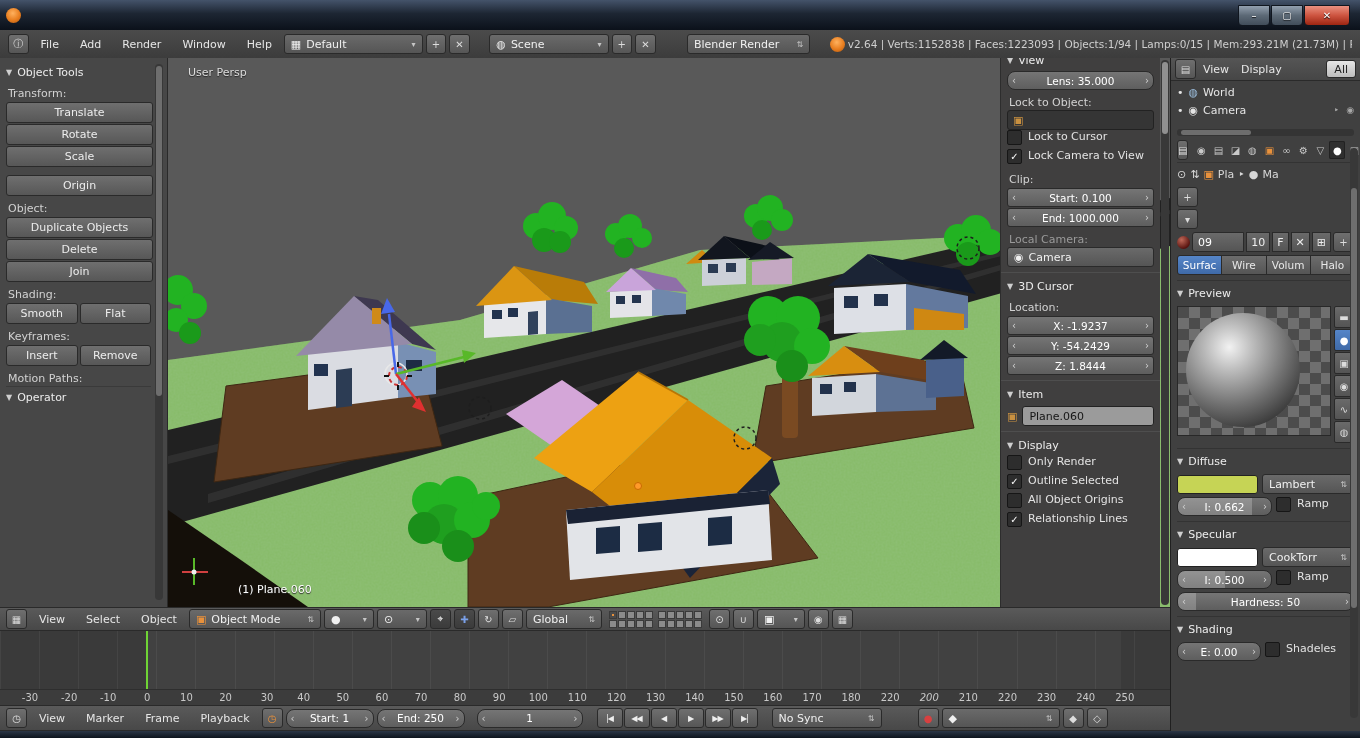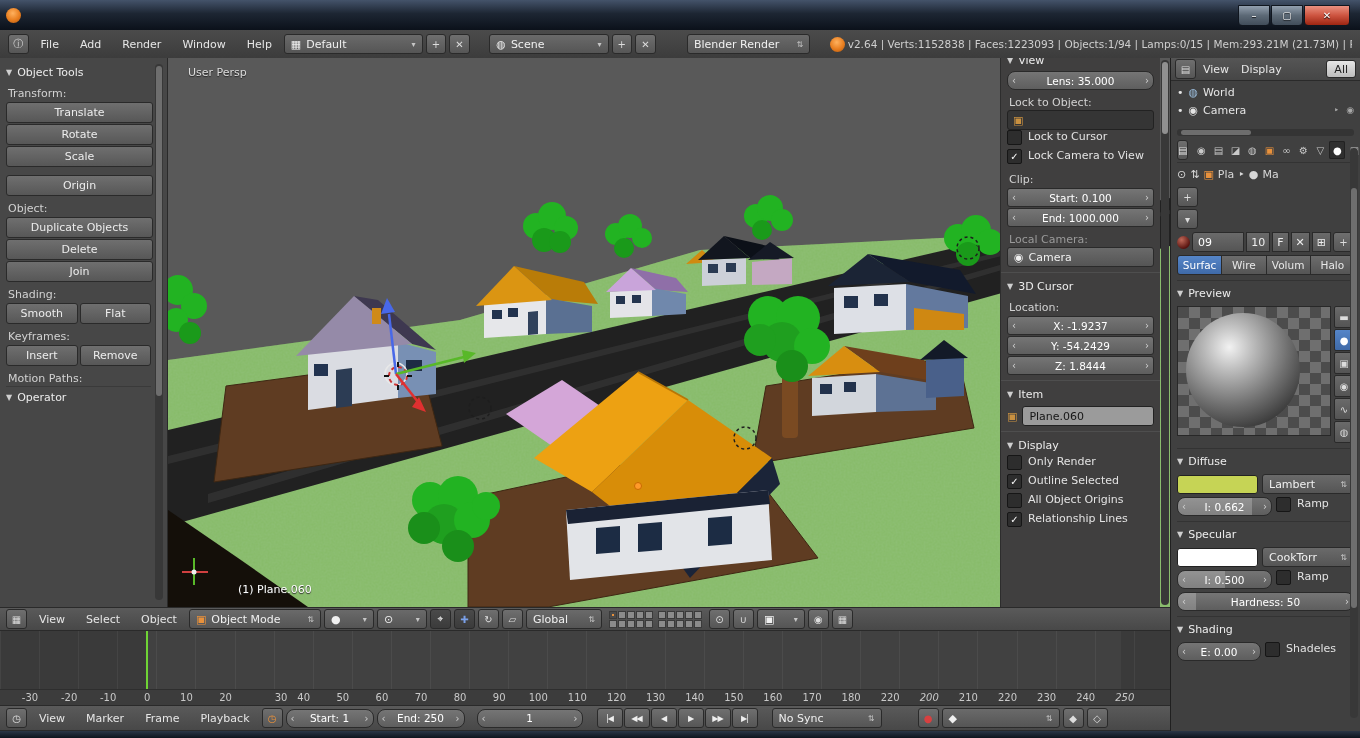--- a/index.html
+++ b/index.html
@@ -543,21 +543,21 @@
     <div class="prange"></div>
     <div class="playhead"></div>
   </div>
   <div class="ruler" id="ruler">
       <span class="rnum" style="left: 30px;">-30</span>
       <span class="rnum" style="left: 69.1px;">-20</span>
       <span class="rnum" style="left: 108.2px;">-10</span>
       <span class="rnum" style="left: 147.3px;">0</span>
       <span class="rnum" style="left: 186.4px;">10</span>
       <span class="rnum" style="left: 225.5px;">20</span>
-      <span class="rnum" style="left: 281px;">30</span>
+      <span class="rnum" style="left: 267px;">30</span>
       <span class="rnum" style="left: 303.7px;">40</span>
       <span class="rnum" style="left: 342.8px;">50</span>
       <span class="rnum" style="left: 381.9px;">60</span>
       <span class="rnum" style="left: 421px;">70</span>
       <span class="rnum" style="left: 460.1px;">80</span>
       <span class="rnum" style="left: 499.2px;">90</span>
       <span class="rnum" style="left: 538.3px;">100</span>
       <span class="rnum" style="left: 577.4px;">110</span>
       <span class="rnum" style="left: 616.5px;">120</span>
       <span class="rnum" style="left: 655.6px;">130</span>
@@ -565,21 +565,21 @@
       <span class="rnum" style="left: 733.8px;">150</span>
       <span class="rnum" style="left: 772.9px;">160</span>
       <span class="rnum" style="left: 812px;">170</span>
       <span class="rnum" style="left: 851.1px;">180</span>
       <span class="rnum" style="left: 890.2px;">220</span>
       <span class="rnum" style="left: 929.3px; font-style: italic;">200</span>
       <span class="rnum" style="left: 968.4px;">210</span>
       <span class="rnum" style="left: 1007.5px;">220</span>
       <span class="rnum" style="left: 1046.6px;">230</span>
       <span class="rnum" style="left: 1085.7px;">240</span>
-      <span class="rnum" style="left: 1124.8px; font-style: italic;">250</span>
+      <span class="rnum" style="left: 1124.8px;">250</span>
     </div>
   <div class="theader">
     <span class="sq">◷</span>
     <span class="menu">View</span>
     <span class="menu">Marker</span>
     <span class="menu">Frame</span>
     <span class="menu">Playback</span>
     <span class="sq" style="color:#e8913c">◷</span>
     <span class="nf" style="width:86px">
         <span class="nfv">Start: 1</span>

